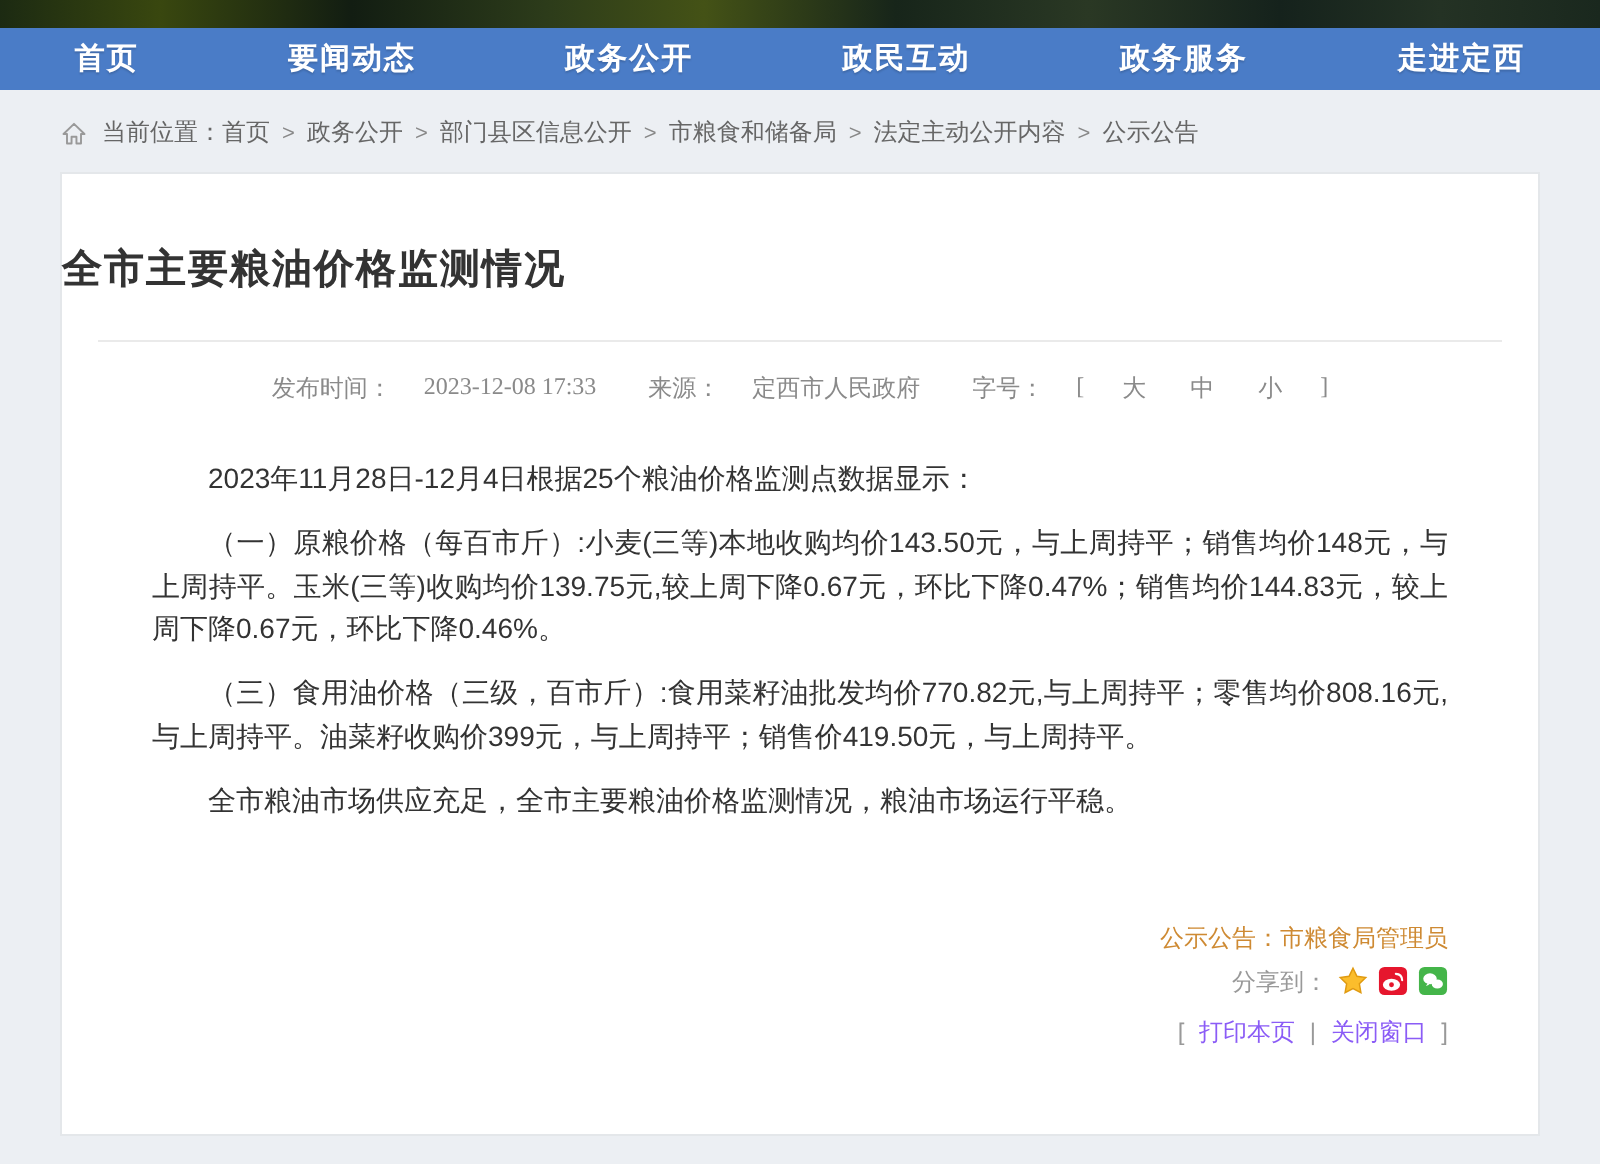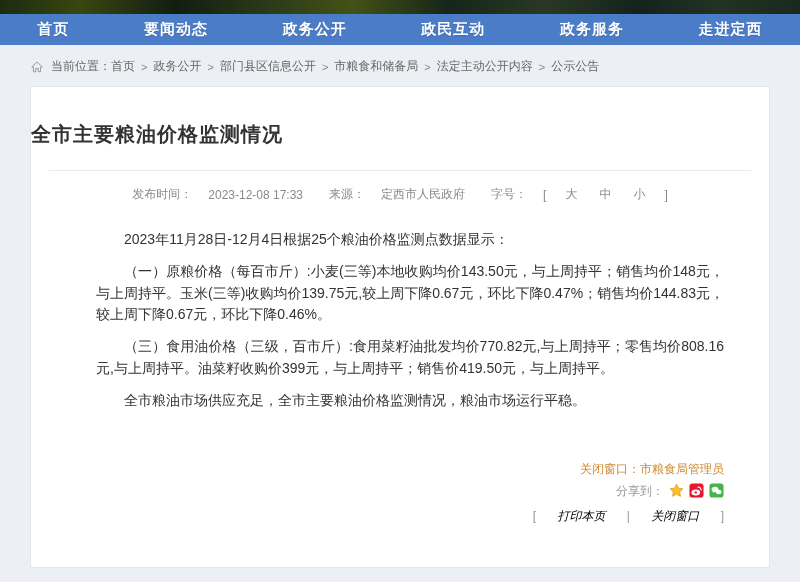--- a/index.html
+++ b/index.html
@@ -58,52 +58,51 @@
     border: none;
     border-bottom: 1px solid #eaeaea;
     margin: 22px 18px 0 18px;
   }
   .meta-row {
     margin-top: 15px;
     display: flex; justify-content: center; align-items: center;
     gap: 26px;
     font-size: 12px; color: #8A8A8A;
   }
-  .meta-group { display: inline-flex; align-items: center; gap: 16px; white-space: nowrap; }
+  .meta-group { display: inline-flex; align-items: flex-start; gap: 16px; white-space: nowrap; font-family: Liberation Serif, serif; }
   .fontsize-opt { color: #8A8A8A; text-decoration: none; margin: 0 3px; cursor: pointer; }
   .swatches { display: inline-flex; gap: 3px; margin-left: 4px; }
   .swatch {
     width: 12px; height: 12px;
     border: 1px solid rgba(0,0,0,0.15);
     cursor: pointer; display: inline-block;
   }
   .article-body {
     margin-top: 26px;
     padding: 0 45px;
     font-size: 14px; color: #333;
     line-height: 1.56;
     text-align: justify;
-    margin-left: 20px;
   }
   .article-body p { text-indent: 2em; margin-bottom: 10px; }
   
   .article-footer {
     margin-top: 46px;
     padding: 0 45px;
     text-align: right;
     font-size: 12px; color: #999;
   }
   .editor-line { color: #CE8A33; line-height: 22px; }
   .share-line {
     display: flex; justify-content: flex-end; align-items: center;
     gap: 5px; line-height: 22px; color: #999; text-align: right;
   }
   .share-ic { display: inline-flex; cursor: pointer; }
   .print-line { line-height: 24px; color: #666; margin-top: 2px; }
-  .print-line a { color: #000000; text-decoration: none; cursor: pointer; margin: 0 18px; font-style: italic; }
+  .print-line a { color: #8b5cf6; text-decoration: none; cursor: pointer; margin: 0 4px; }
   .print-bracket, .print-sep { color: #999; }
 </style>
 </head>
 <body>
 
 <div class="banner"></div>
 
 <nav class="topnav">
   <a class="nav-item">首页</a>
   <a class="nav-item">要闻动态</a>
@@ -158,21 +157,21 @@
 
   <article class="article-body">
     <p>2023年11月28日-12月4日根据25个粮油价格监测点数据显示：</p>
     <p>（一）原粮价格（每百市斤）:小麦(三等)本地收购均价143.50元，与上周持平；销售均价148元，与上周持平。玉米(三等)收购均价139.75元,较上周下降0.67元，环比下降0.47%；销售均价144.83元，较上周下降0.67元，环比下降0.46%。</p>
     <p>（三）食用油价格（三级，百市斤）:食用菜籽油批发均价770.82元,与上周持平；零售均价808.16元,与上周持平。油菜籽收购价399元，与上周持平；销售价419.50元，与上周持平。</p>
     <p>全市粮油市场供应充足，全市主要粮油价格监测情况，粮油市场运行平稳。</p>
   </article>
 
   <footer class="article-footer">
     <div class="editor-line">
-      <span>关闭窗口：</span><span>市粮食局管理员</span>
+      <span>公示公告：</span><span>市粮食局管理员</span>
     </div>
     <div class="share-line">
       <span>分享到：</span>
       <span class="share-ic">
         <svg width="15" height="15" viewBox="0 0 16 16">
             <path d="M8 1.2 L10.1 5.5 L14.8 6.2 L11.4 9.5 L12.2 14.2 L8 12 L3.8 14.2 L4.6 9.5 L1.2 6.2 L5.9 5.5 Z" fill="#FBBD2C" stroke="#E09A10" stroke-width="0.8"></path>
           </svg>
       </span>
       <span class="share-ic">
         <svg width="15" height="15" viewBox="0 0 16 16">

